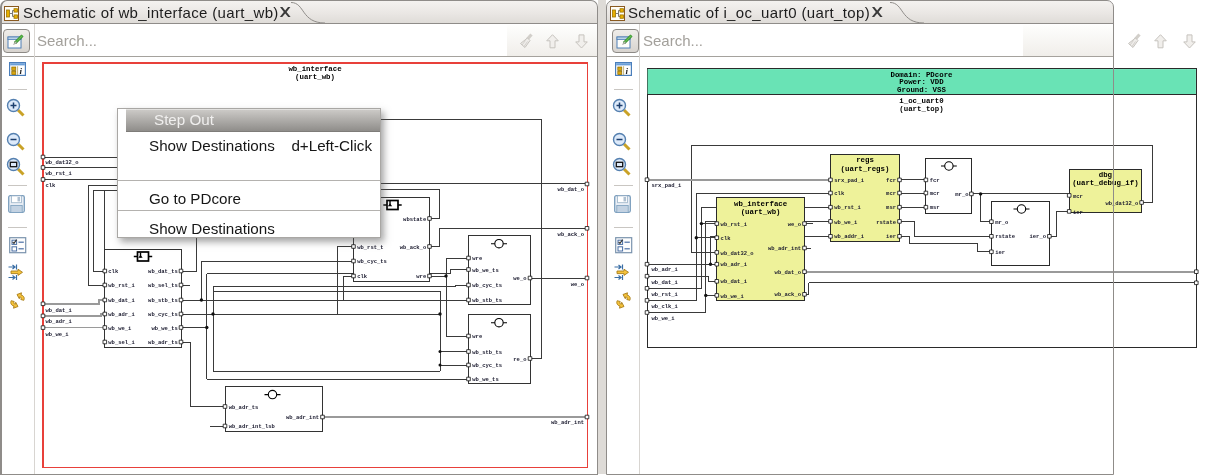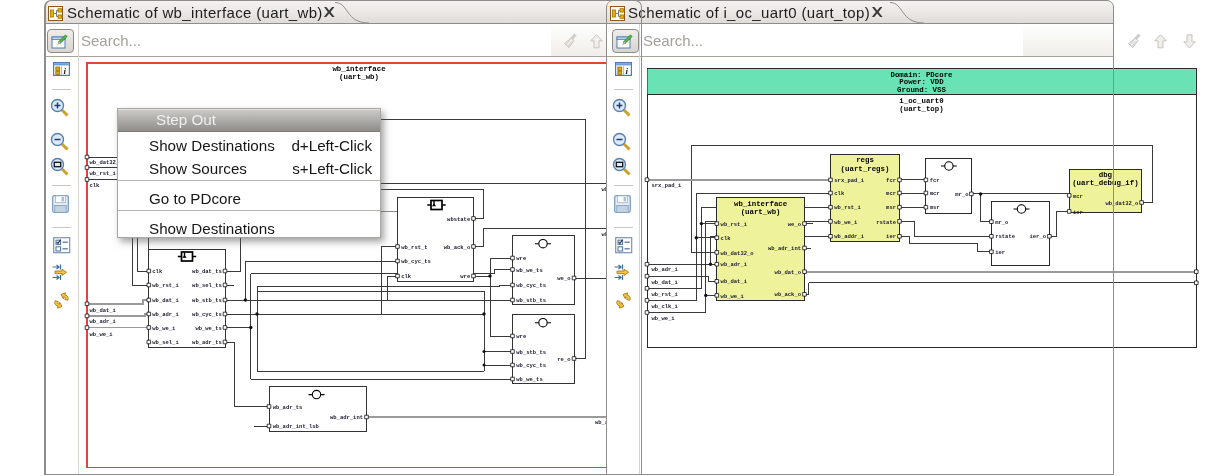--- a/index.html
+++ b/index.html
@@ -14,37 +14,37 @@
   .searchrow{position:absolute;left:1px;right:1px;top:23.5px;height:33px;background:#fff;border-bottom:1px solid #a5a29d;box-sizing:border-box;}
   .sbtn{position:absolute;left:3px;top:29px;width:27px;height:24px;border:1px solid #8d8a86;border-radius:4px;
         background:linear-gradient(#efedea,#d8d4cf);box-sizing:border-box;}
   .sph{position:absolute;left:37px;top:24.5px;height:32px;line-height:32px;font-size:15px;color:#a3a09b;}
   .vline{position:absolute;top:24px;bottom:1px;width:1px;background:#d8d5d1;}
   .srgrey{position:absolute;right:1px;top:24.5px;width:90px;height:31.5px;background:linear-gradient(#fefefd,#f0eeea);}
   .tsep{position:absolute;height:1px;background:#c9c6c2;}
   .icon{position:absolute;}
   .menu{position:absolute;left:117px;top:108px;width:264px;height:130px;background:#fff;
         border:1px solid #a9a7a4;box-shadow:3px 4px 7px rgba(90,90,90,0.55);z-index:50;box-sizing:border-box;font-size:15.2px;}
-  .mhead{position:absolute;left:0;right:0;top:0;height:20.5px;line-height:20px;
-         background:linear-gradient(#cbc9c6,#8f8d8a);color:#f0efee;padding-left:38px;
+  .mhead{position:absolute;left:8px;right:0;top:0;height:20.5px;line-height:20px;
+         background:linear-gradient(#cbc9c6,#8f8d8a);color:#f0efee;padding-left:28px;
          border-top:1px solid #e2e1df;border-bottom:1px solid #7e7c79;}
   .mitem{position:absolute;left:8px;right:0;height:23px;line-height:23px;color:#161616;padding-left:23px;}
   .msc{position:absolute;right:8px;top:0;}
   .msep{position:absolute;left:0;right:0;height:1px;background:#b4b2af;}
   svg{display:block;}
   svg text{font-family:"Liberation Mono",monospace;fill:#1a1a2e;}
   .bt{font-weight:bold;fill:#000;}
 </style>
 </head>
 <body>
 <div id="page">
 
   <div style="position:absolute;left:598px;top:0;width:8px;height:474px;background:#dedbd7;"></div>
 
-  <div class="panel" id="pL" style="left:0;width:598px;margin-left:44px;">
+  <div class="panel" id="pL" style="left:0;width:598px;">
     <div class="pborder" style="border-left-width:2px;"></div>
     <div class="tabbar"></div>
     <svg class="icon" style="left:0;top:1px;z-index:5" width="598" height="23" viewBox="0 0 598 23">
       <path d="M291,1.5 C305,1.5 301,22 325,22" fill="none" stroke="#8f8c89" stroke-width="1"></path>
     </svg>
     <svg class="icon" style="left:4px;top:6px;" width="15" height="15" viewBox="0 0 15 15">
       <rect x="0.5" y="0.5" width="14" height="14" fill="#fffef8" stroke="#8a5a20"></rect>
       <rect x="2.5" y="4" width="3" height="7" fill="#e8b000" stroke="#9c7400" stroke-width="0.8"></rect>
       <path d="M6,7.5 L8.5,7.5 M8.5,4.5 L8.5,10.5 M8.5,4.5 L10,4.5 M8.5,10.5 L10,10.5" stroke="#7a7a7a" fill="none"></path>
       <rect x="10" y="2.7" width="3.4" height="3.4" fill="#e8b000" stroke="#9c7400" stroke-width="0.8"></rect>
@@ -475,19 +475,18 @@
       </svg>
       <svg class="icon" style="left:9px;top:292px;width:17px;height:17px;" viewBox="0 0 17 17">
         <path d="M8,2.5 L12.5,0.8 L12,3 C15,3.6 15.8,6.2 14.8,8.3 L11.8,7.5 C12.6,6 11.8,5 10.8,4.7 L10.3,6.7 Z" fill="#f5c33c" stroke="#a87d1a" stroke-width="0.9"></path>
         <path d="M9,14.5 L4.5,16.2 L5,14 C2,13.4 1.2,10.8 2.2,8.7 L5.2,9.5 C4.4,11 5.2,12 6.2,12.3 L6.7,10.3 Z" fill="#f5c33c" stroke="#a87d1a" stroke-width="0.9"></path>
       </svg>
     </div>
 
   <div class="menu">
     <div class="mhead">Step Out</div>
     <div class="mitem" style="top:24.5px;">Show Destinations<span class="msc">d+Left-Click</span></div>
-    <div class="mitem" style="top:47.5px;">Show Sources<span class="msc">s+Left-Click</span></div>
     <div class="msep" style="top:70.5px;"></div>
     <div class="mitem" style="top:77.5px;">Go to PDcore</div>
     <div class="msep" style="top:100.5px;"></div>
     <div class="mitem" style="top:107.5px;">Show Destinations</div>
   </div>
 </div>
 
 </body></html>

